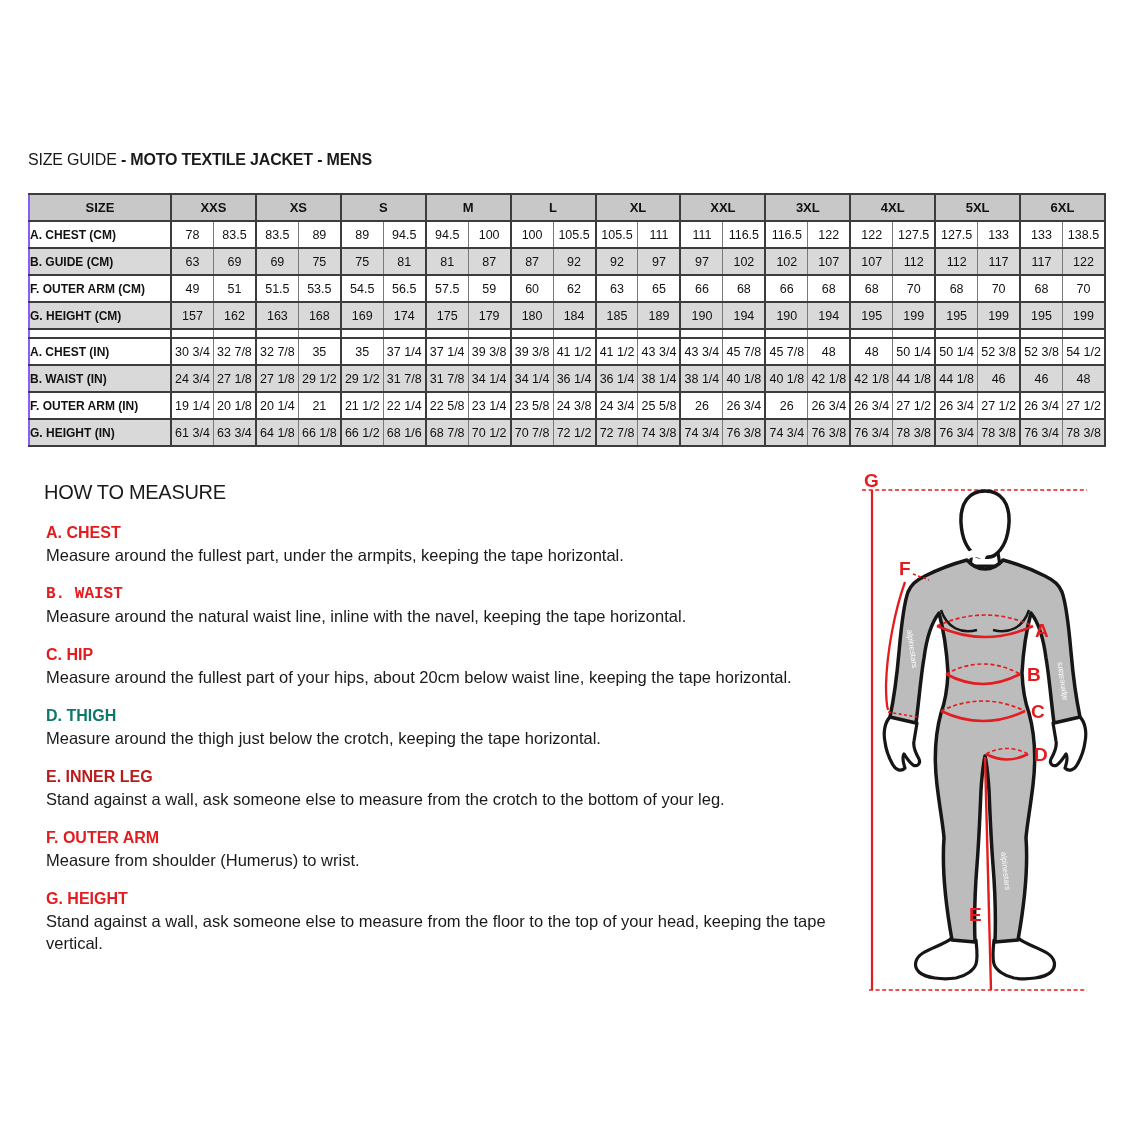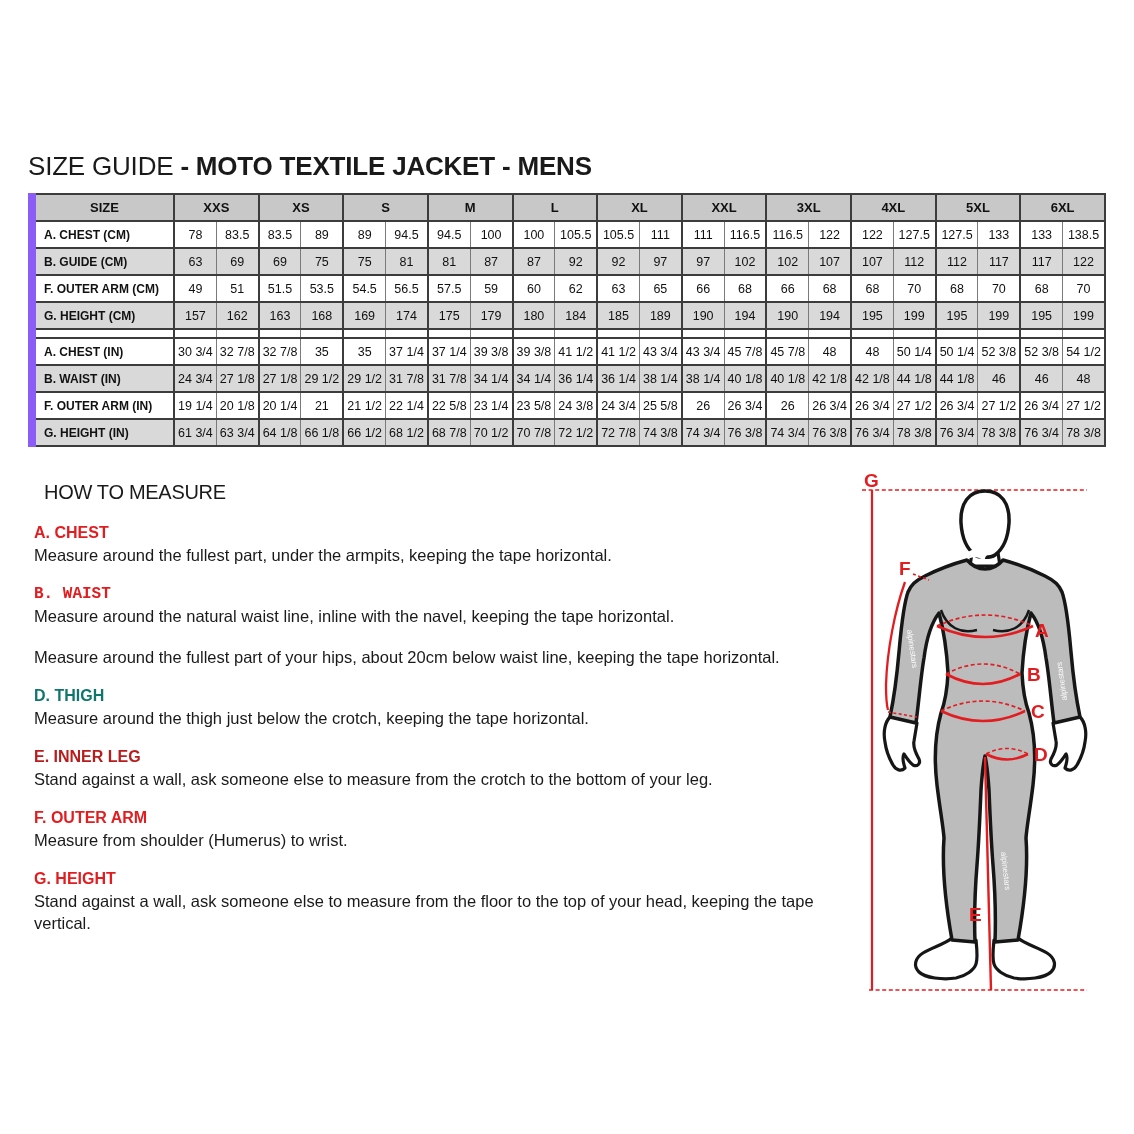--- a/index.html
+++ b/index.html
@@ -1,37 +1,37 @@
 <!DOCTYPE html>
 <html><head>
 <meta charset="utf-8">
 <style>
   html,body{margin:0;padding:0;background:#fff;}
   .page{position:relative;width:1134px;height:1134px;background:#ffffff;overflow:hidden;
         font-family:"Liberation Sans",sans-serif;color:#1a1a1a;}
   
-  .title{position:absolute;left:28px;top:151px;font-size:26px;letter-spacing:-0.2px;white-space:nowrap;}
+  .title{position:absolute;left:28px;top:151px;font-size:16px;letter-spacing:-0.2px;white-space:nowrap;}
   .title .bold{font-weight:bold;}
   
   .tbl-wrap{position:absolute;left:28px;top:193px;width:1078px;}
   table.size{border-collapse:collapse;table-layout:fixed;width:100%;font-size:12.5px;color:#111;}
   table.size th,table.size td{border-left:1px solid #7a7a7a;border-right:1px solid #7a7a7a;
         border-top:2px solid #3c3c3c;border-bottom:2px solid #3c3c3c;
         height:25px;text-align:center;padding:0;overflow:hidden;white-space:nowrap;}
   table.size thead th{background:#c8c8c8;font-weight:bold;font-size:13px;}
-  table.size .lbl{text-align:left;padding-left:8px;font-weight:bold;font-size:12px;}
+  table.size .lbl{text-align:left;font-weight:bold;font-size:12px;}
   table.size tr.white td{background:#ffffff;}
   table.size tr.gray td{background:#d9d9d9;}
   table.size .grp{border-left:2px solid #3c3c3c;}
-  table.size th:first-child,table.size td:first-child{border-left:8px solid #8b5cf6;}
+  table.size th:first-child,table.size td:first-child{border-left:2px solid #8b5cf6;}
   table.size th:last-child,table.size td:last-child{border-right:2px solid #3c3c3c;}
   table.size tr.spacer td{height:7px;background:#fff;border-top:2px solid #3c3c3c;border-bottom:2px solid #3c3c3c;}
   
   .htm-heading{position:absolute;left:44px;top:481px;font-size:20px;font-weight:normal;letter-spacing:-0.3px;}
-  .m-sections{position:absolute;left:34px;top:524px;width:810px;}
+  .m-sections{position:absolute;left:46px;top:524px;width:810px;}
   .m-section{margin-bottom:19px;}
   .m-label{font-weight:bold;font-size:16px;margin-bottom:2px;}
   .m-text{font-size:16.5px;line-height:22px;}
   
   .figure{position:absolute;left:855px;top:470px;width:245px;height:560px;}
 </style>
 </head>
 <body>
 
 <div class="page">
@@ -282,21 +282,21 @@
             <td class="grp">26 3/4</td>
             <td>27 1/2</td>
           </tr>
           <tr class="gray">
             <td class="lbl">G. HEIGHT (IN)</td>
             <td class="grp">61 3/4</td>
             <td>63 3/4</td>
             <td class="grp">64 1/8</td>
             <td>66 1/8</td>
             <td class="grp">66 1/2</td>
-            <td>68 1/2</td>
+            <td>68 1/6</td>
             <td class="grp">68 7/8</td>
             <td>70 1/2</td>
             <td class="grp">70 7/8</td>
             <td>72 1/2</td>
             <td class="grp">72 7/8</td>
             <td>74 3/8</td>
             <td class="grp">74 3/4</td>
             <td>76 3/8</td>
             <td class="grp">74 3/4</td>
             <td>76 3/8</td>
@@ -315,20 +315,21 @@
   <div class="m-sections">
       <div class="m-section">
         <div class="m-label" style="color: rgb(227, 28, 32);">A. CHEST</div>
         <div class="m-text">Measure around the fullest part, under the armpits, keeping the tape horizontal.</div>
       </div>
       <div class="m-section">
         <div class="m-label" style="color: rgb(227, 28, 32); font-family: Liberation Mono, monospace;">B. WAIST</div>
         <div class="m-text">Measure around the natural waist line, inline with the navel, keeping the tape horizontal.</div>
       </div>
       <div class="m-section">
+        <div class="m-label" style="color: rgb(227, 28, 32);">C. HIP</div>
         <div class="m-text">Measure around the fullest part of your hips, about 20cm below waist line, keeping the tape horizontal.</div>
       </div>
       <div class="m-section">
         <div class="m-label" style="color: #0f766e;">D. THIGH</div>
         <div class="m-text">Measure around the thigh just below the crotch, keeping the tape horizontal.</div>
       </div>
       <div class="m-section">
         <div class="m-label" style="color: #b91c1c;">E. INNER LEG</div>
         <div class="m-text">Stand against a wall, ask someone else to measure from the crotch to the bottom of your leg.</div>
       </div>

